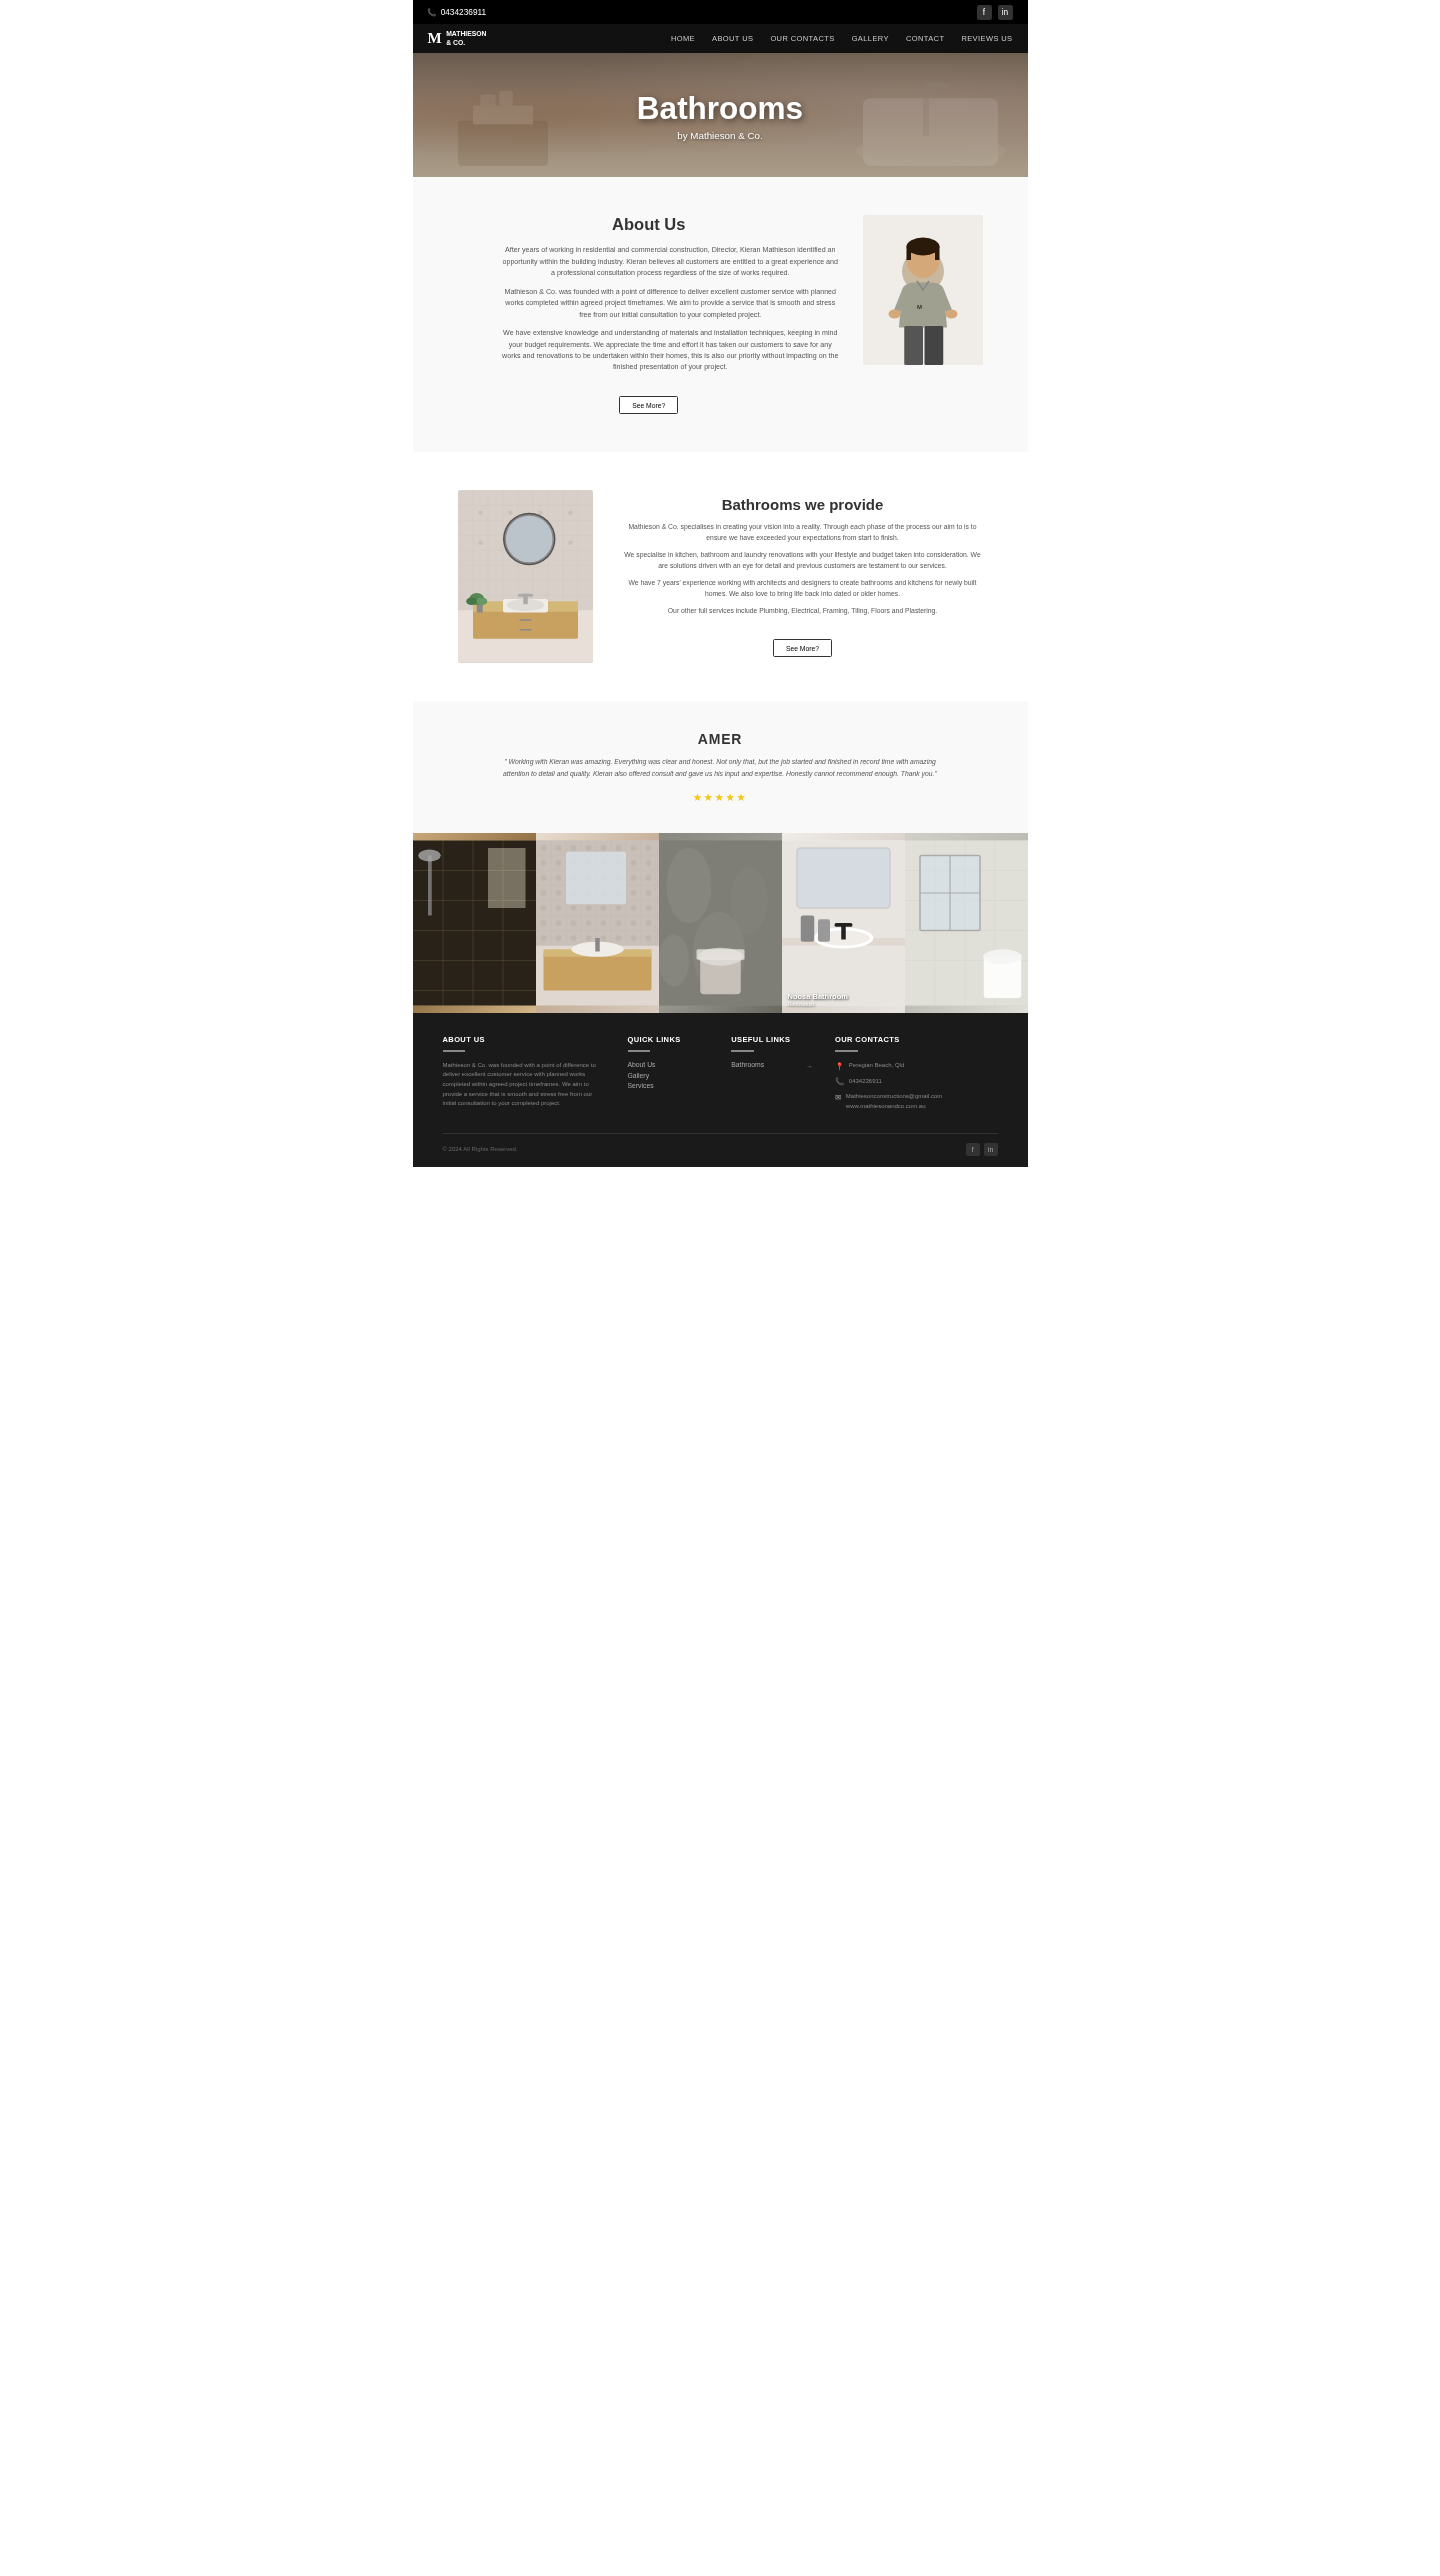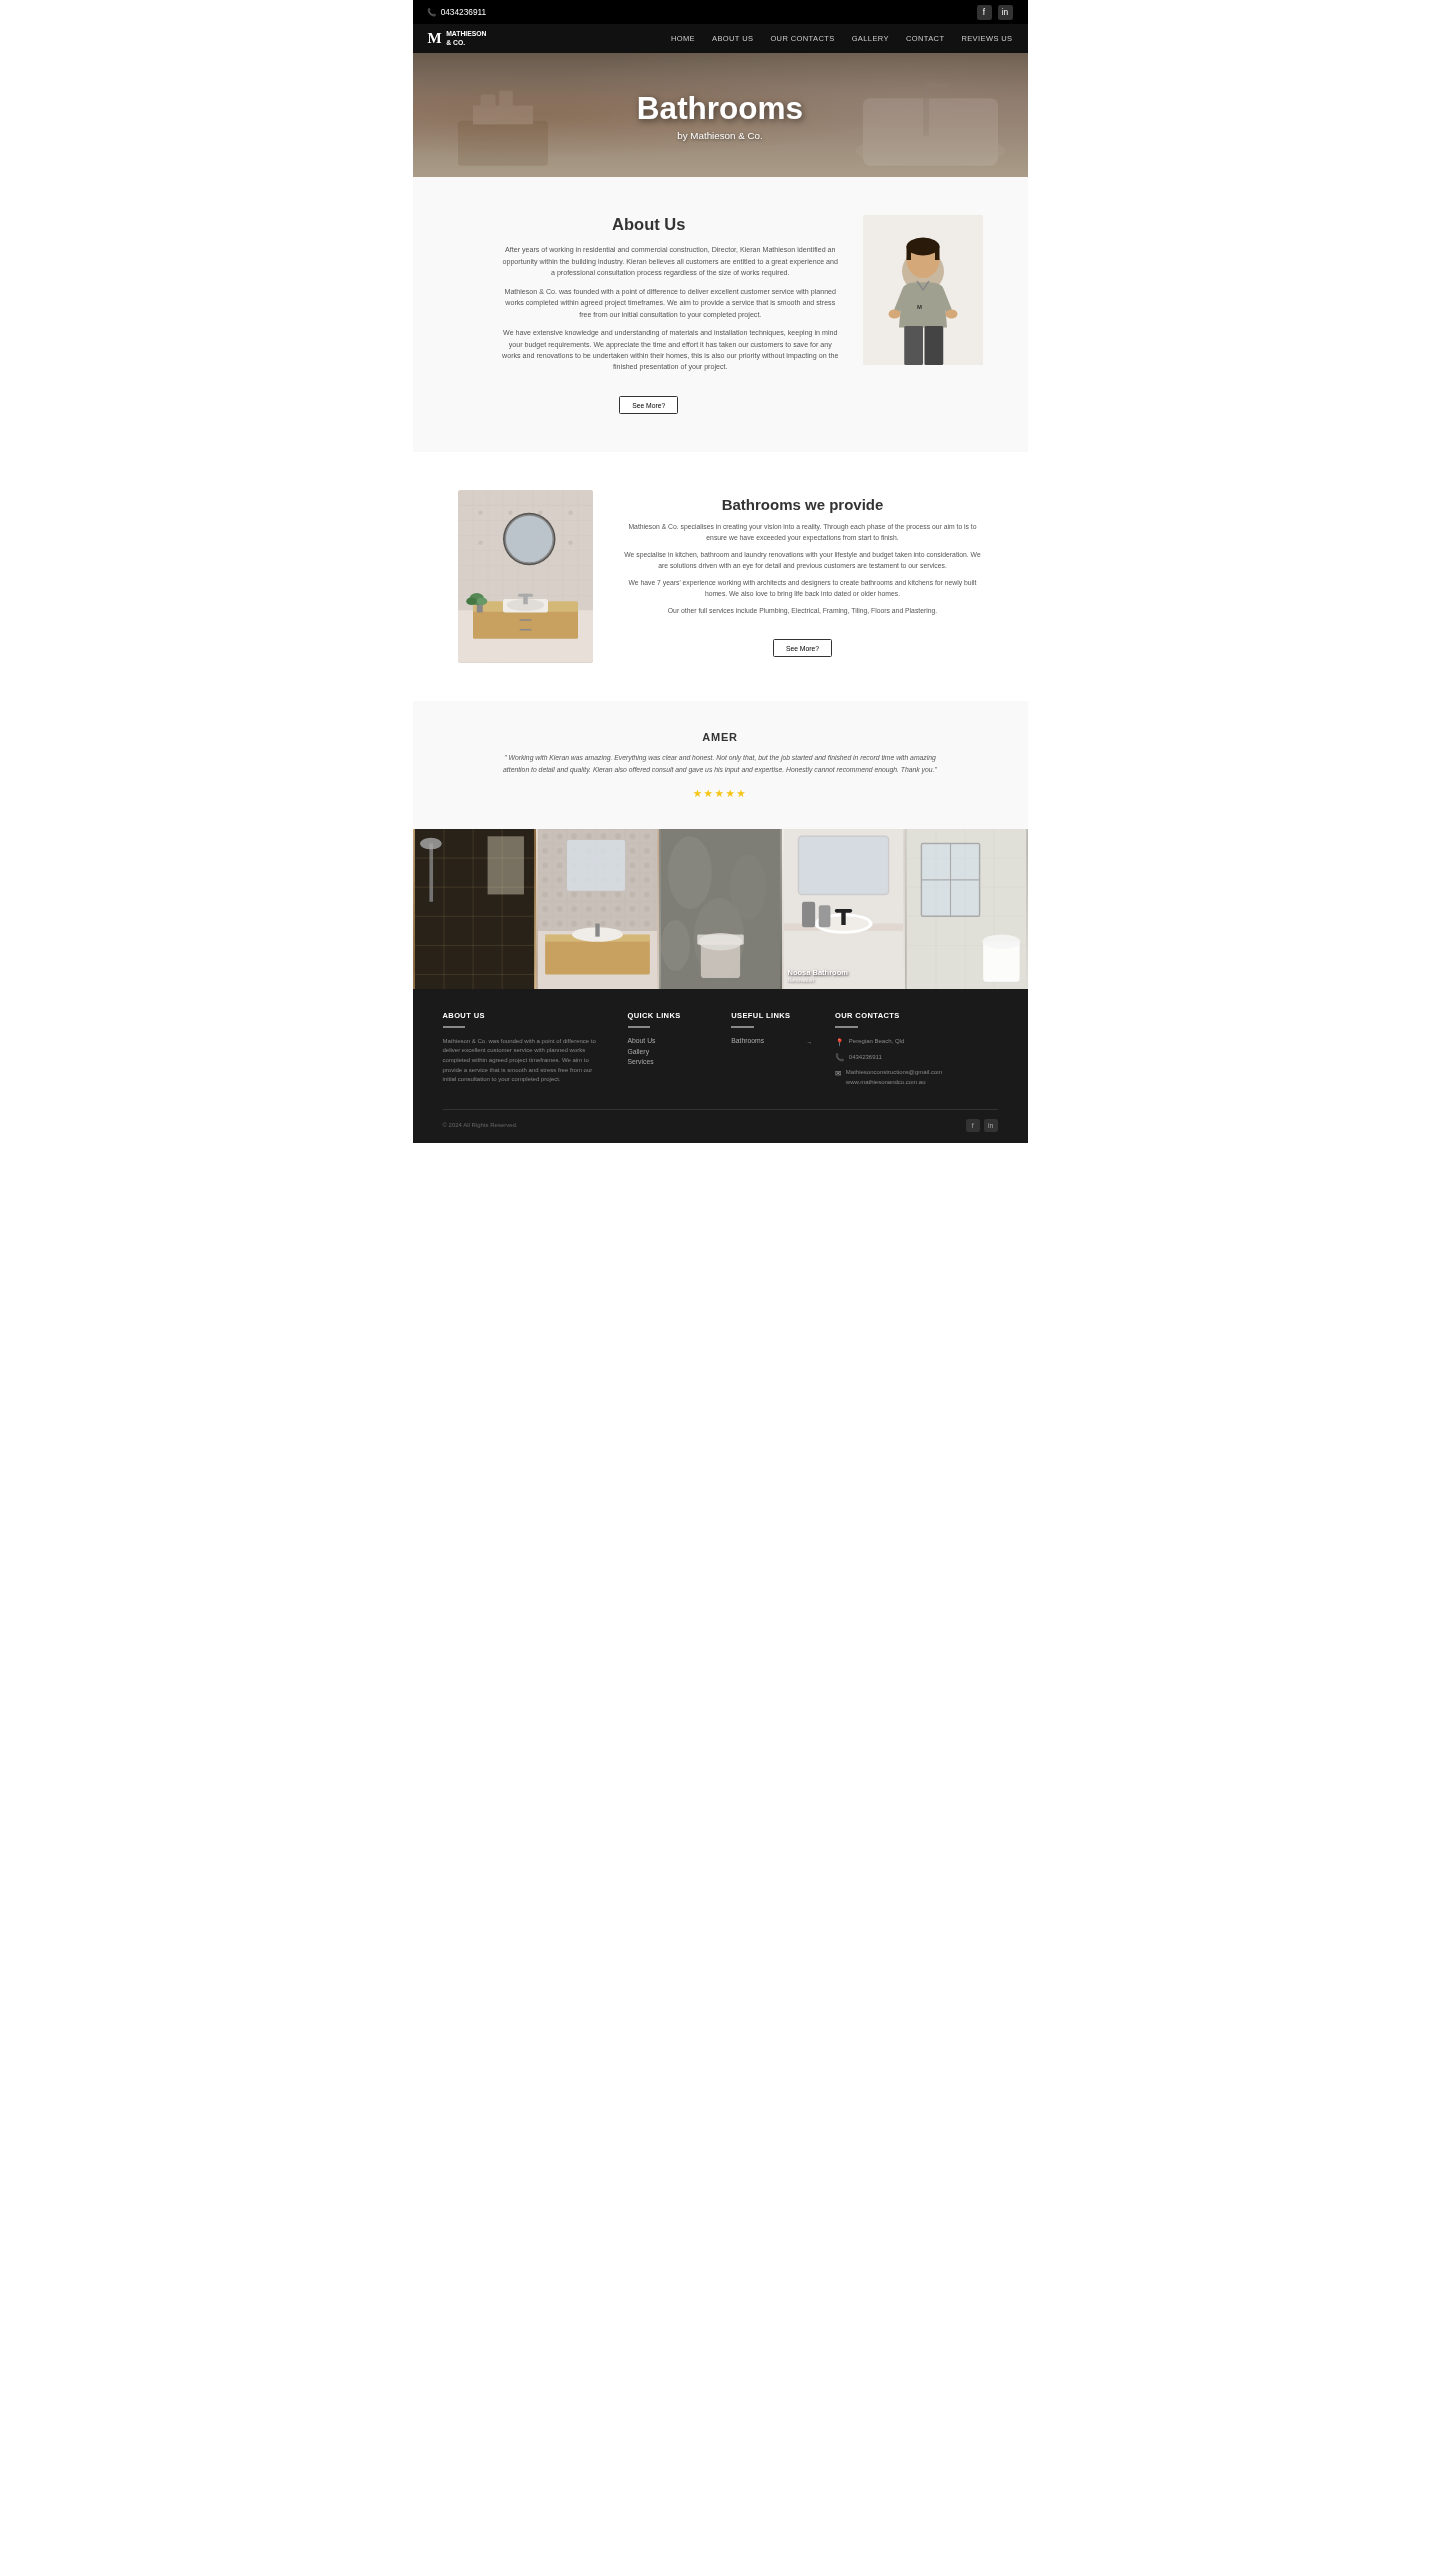--- a/index.html
+++ b/index.html
@@ -140,40 +140,40 @@
     }
     .services-body p { margin-bottom: 6px; }
 
     
     .review-section {
       background: #f9f9f9;
       padding: 30px 90px;
       text-align: center;
     }
     .reviewer-name {
-      font-size: 11px; font-weight: bold; letter-spacing: 0.8px;
+      font-size: 14px; font-weight: bold; letter-spacing: 0.8px;
       margin-bottom: 9px;
       text-align: center;
     }
     .review-text {
       font-size: 6.8px; line-height: 1.7; color: #555;
       font-style: italic; margin-bottom: 11.3px;
     }
     .stars { color: #f5c518; font-size: 10.5px; letter-spacing: 1.5px; }
 
     
     .gallery-section {
       display: grid;
       grid-template-columns: repeat(5, 1fr);
       gap: 0;
       background: #111;
     }
     .gallery-item {
       position: relative;
-      height: 160px;
+      height: 180px;
       overflow: hidden;
     }
     .gallery-caption {
       position: absolute; bottom: 6px; left: 6px;
       color: #fff; font-size: 6px;
       text-shadow: 0.8px 0.8px 2.3px rgba(0,0,0,0.8);
     }
     .gallery-caption-title { font-size: 7.5px; font-weight: bold; }
 
     

